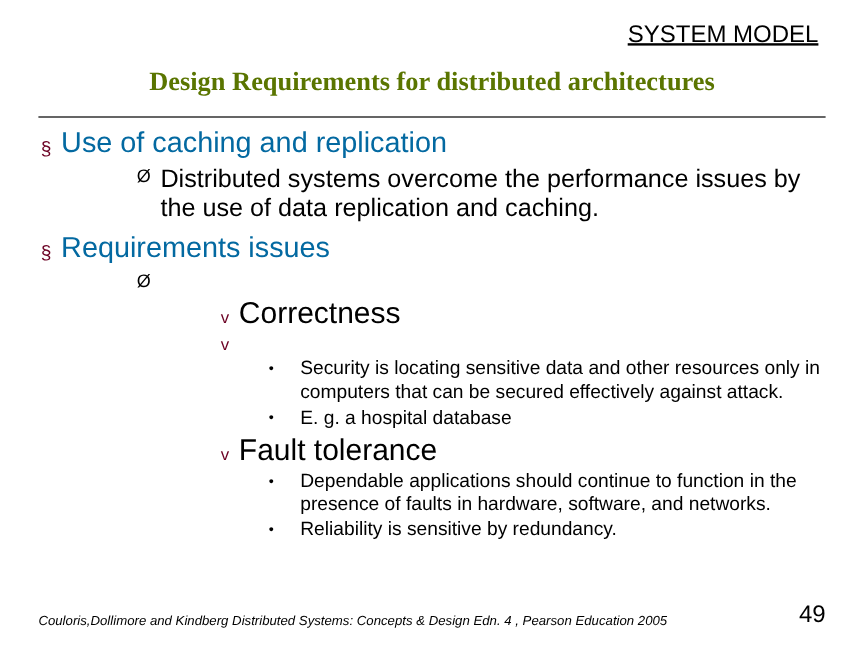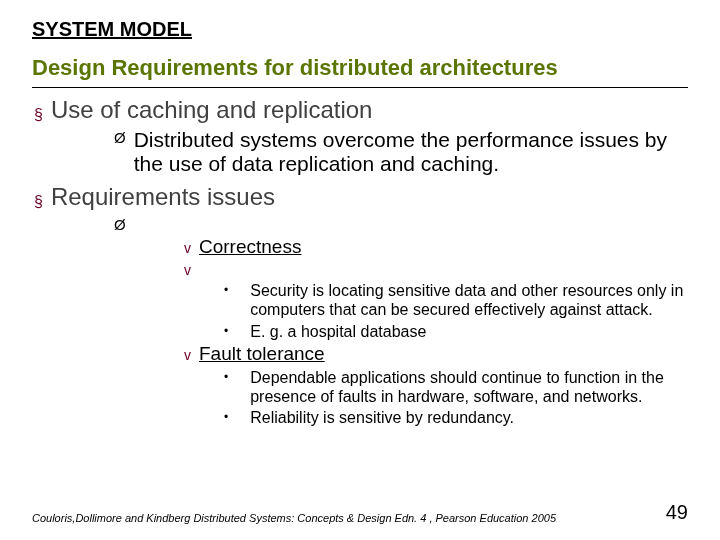--- a/index.html
+++ b/index.html
@@ -13,53 +13,55 @@
     overflow: hidden;
   }
   .slide {
     position: relative;
     width: 720px;
     height: 540px;
     box-sizing: border-box;
     padding: 18px 32px 0 32px;
   }
   .header-label {
-    font-weight: bold;
+    text-align: right;
+    font-weight: normal;
     text-decoration: underline;
     font-size: 20px;
     margin-right: 6px;
   }
   .title {
     color: #5a7500;
     font-weight: bold;
     font-size: 22px;
-    text-align: left;
+    text-align: center;
     margin-top: 14px;
-    margin-bottom: 6px;
+    margin-bottom: 16px;
+    font-family: Liberation Serif, serif;
   }
   .rule {
     border: none;
     border-top: 1.5px solid #000;
     margin: 0 0 8px 0;
   }
   .sq-row {
     display: flex;
     align-items: baseline;
     margin-left: 2px;
   }
   .sq-bullet {
     color: #6b0023;
     font-size: 16px;
     margin-right: 8px;
     line-height: 1;
     position: relative;
     top: 2px;
   }
   .sq-text {
-    color: #404040;
+    color: #0369a1;
     font-size: 24px;
     line-height: 1.15;
   }
   .tri-row {
     display: flex;
     align-items: flex-start;
     margin-left: 82px;
     margin-top: 4px;
   }
   .tri-bullet {
@@ -79,23 +81,22 @@
     margin-left: 152px;
     margin-top: 2px;
   }
   .dia-bullet {
     color: #6b0023;
     font-size: 14px;
     margin-right: 8px;
     line-height: 1.3;
   }
   .dia-text {
-    font-size: 19px;
+    font-size: 25px;
     line-height: 1.2;
-    text-decoration: underline;
   }
   .dot-row {
     display: flex;
     align-items: flex-start;
     margin-left: 192px;
     margin-top: 2px;
   }
   .dot-bullet {
     font-size: 12px;
     margin-right: 22px;

